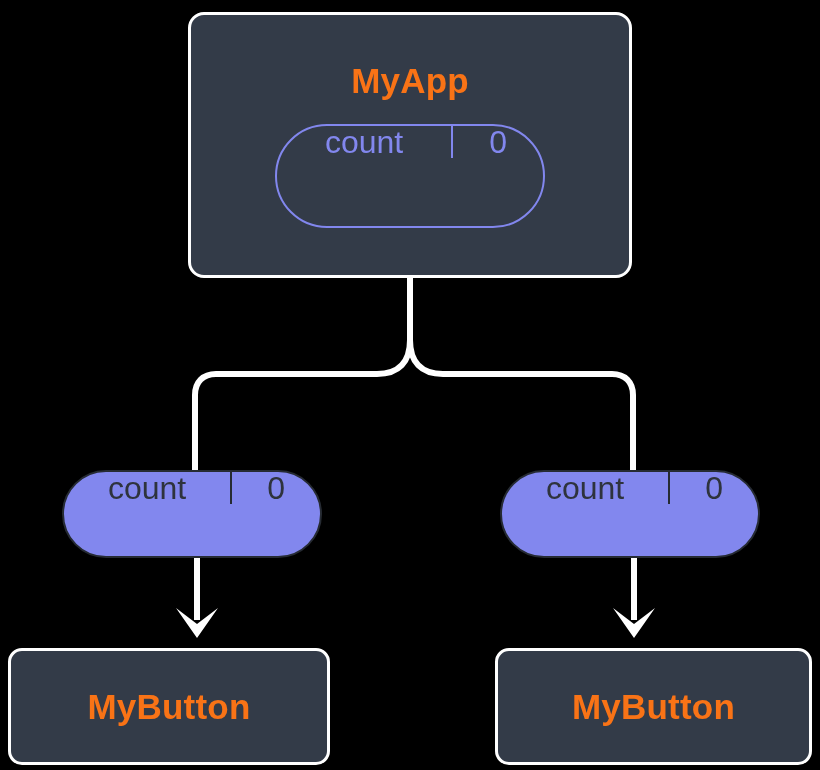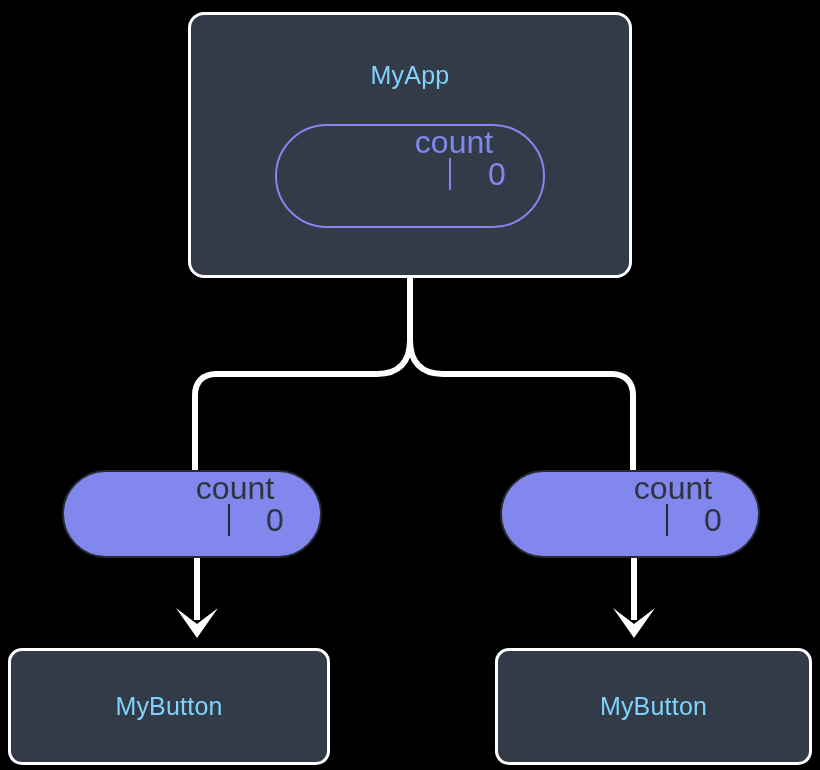--- a/index.html
+++ b/index.html
@@ -42,46 +42,45 @@
   }
   #myapp-box {
     left: 188px;
     top: 12px;
     width: 444px;
     height: 266px;
     justify-content: flex-start;
     padding-top: 48px;
   }
   .comp-title {
-    color: #7dd3fc;
-    font-size: 25px;
+    color: #f97316;
+    font-size: 35px;
     line-height: 1;
     letter-spacing: 0.2px;
-    font-weight: 400;
+    font-weight: 700;
     white-space: nowrap;
   }
   .btn-box {
     width: 322px;
     height: 117px;
     justify-content: center;
     border-radius: 14px;
     text-align: right;
   }
   #mybutton-box-left  { left: 8px;   top: 648px; }
   #mybutton-box-right { left: 495px; top: 648px; width: 317px; }
 
   
   .pill {
     position: absolute;
     box-sizing: border-box;
     display: flex;
-    align-items: flex-end;
+    align-items: flex-start;
     border-radius: 999px;
     overflow: hidden;
-    flex-direction: column;
   }
   .pill .pill-key,
   .pill .pill-val {
     display: flex;
     align-items: center;
     justify-content: center;
     font-size: 32px;
     line-height: 1;
     white-space: nowrap;
   }

